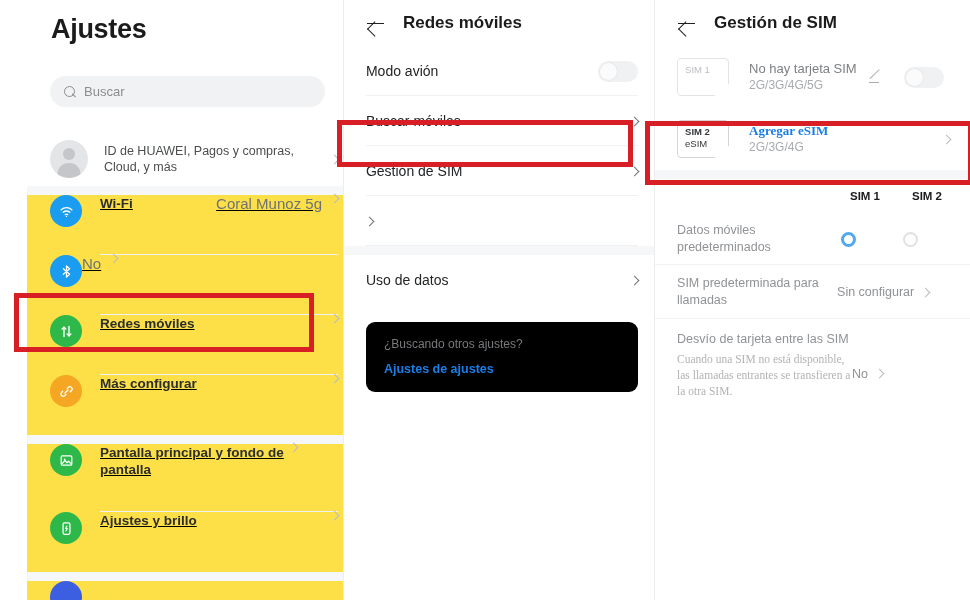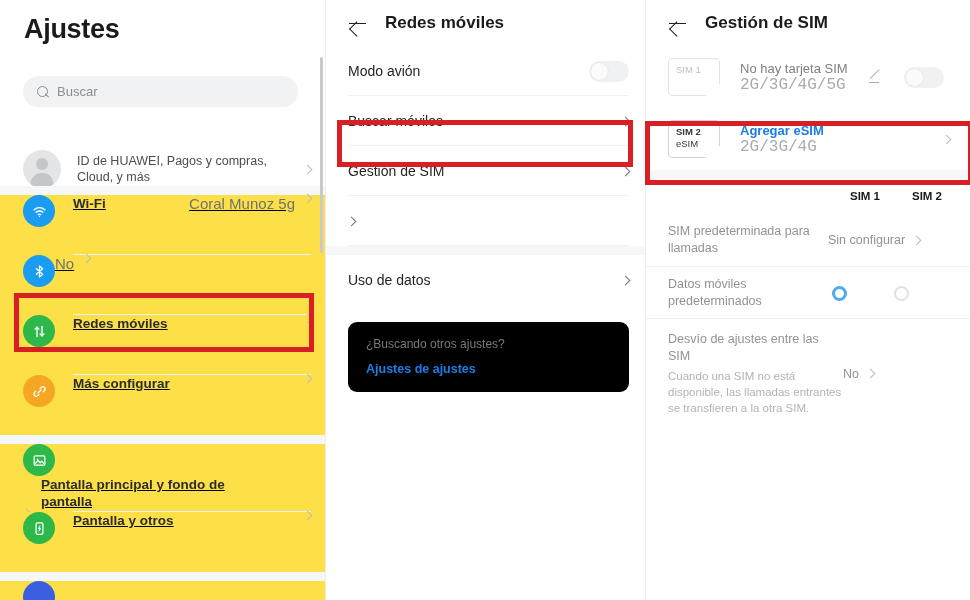--- a/index.html
+++ b/index.html
@@ -2,21 +2,21 @@
 <html><head>
 <meta charset="utf-8">
 <style>
   * { box-sizing: border-box; margin: 0; padding: 0; }
   html, body {
     width: 970px; height: 600px;
     font-family: "Liberation Sans", "DejaVu Sans", sans-serif;
     background: #ffffff;
     overflow: hidden;
   }
-  .screen { position: relative; width: 970px; height: 600px; display: flex; background:#fff; }
+  .screen { position: relative; width: 970px; height: 600px; display: flex; background:#fff;padding-left:27px; }
 
   
   .panel { position: relative; height: 600px; background: #ffffff; overflow: hidden; }
   .panel-left   { width: 325px; }
   .panel-mid    { width: 320px; border-left: 1px solid #eceded; }
   .panel-right  { width: 325px; border-left: 1px solid #eceded; }
 
   
   .app-title {
     font-size: 27px; font-weight: bold; color: #1b1b1b;
@@ -33,21 +33,21 @@
   .mag::before {
     content:""; position:absolute; left:0; top:0; width:9px; height:9px;
     border: 1.3px solid #8b8d8f; border-radius: 50%;
   }
   .mag::after {
     content:""; position:absolute; left:7.5px; top:7.5px; width:5px; height:1.3px;
     background:#8b8d8f; transform: rotate(45deg); transform-origin: left center;
   }
 
   .account-row {
-    position: absolute; left: 0; top: 136px; width: 325px; height: 66px;
+    position: absolute; left: 0; top: 126px; width: 325px; height: 66px;
     display: flex; align-items: center; padding: 0 14px 0 23px;
   }
   .avatar {
     width: 38px; height: 38px; border-radius: 50%;
     background: #e4e5e7; flex: none; position: relative; overflow: hidden;
   }
   .avatar::before {
     content:""; position:absolute; left:50%; top:8px; width:12px; height:12px;
     background:#c4c6c9; border-radius:50%; transform: translateX(-50%);
   }
@@ -140,43 +140,43 @@
     background: #fff;
     padding: 5px 0 0 7px;
     clip-path: polygon(0 0, 100% 0, 100% 68%, 72% 100%, 0 100%);
   }
   .sim-card.dim { border-color: #e2e3e5; }
   .sim-card-l1 { font-size: 9.5px; color: #36383a; font-weight: bold; line-height: 12px; }
   .sim-card-l1.dim { color: #bbbdc0; font-weight: normal; }
   .sim-card-l2 { font-size: 9.5px; color: #36383a; line-height: 12px; }
   .sim-texts { flex: 1; margin-left: 20px; }
   .sim-t1 { font-size: 13px; line-height: 16px; color: #7d7f82; }
-  .sim-t1.link { color: #1a7ee8; font-weight: bold; }
-  .sim-t2 { font-size: 16px; line-height: 16px; color: #a9abae; font-family: Liberation Mono, monospace; }
+  .sim-t1.link { color: #1a7ee8; font-weight: bold; font-family: Liberation Serif, serif; }
+  .sim-t2 { font-size: 12px; line-height: 16px; color: #a9abae; }
   .pencil { width: 16px; height: 16px; position: relative; flex: none; margin-right: 20px; }
   .pencil::before {
     content:""; position:absolute; left:2px; top:9px; width:13px; height:1.2px;
     background:#a9abae; transform: rotate(-44deg); transform-origin: left center;
   }
   .pencil::after {
     content:""; position:absolute; left:1px; bottom:2px; width:10px; height:1.2px; background:#a9abae;
   }
 
   .simhdr { display: flex; align-items: center; height: 34px; padding-right: 12px; }
   .simhdr-spacer { flex: 1; }
   .simhdr-col { width: 62px; text-align: center; font-size: 11.5px; font-weight: bold; color: #1b1b1b; }
 
   .rrow { position: relative; display: flex; align-items: center; padding: 0 12px 0 22px; background: #fff; }
   .rrow .divider { position: absolute; left: 0; right: 0; bottom: 0; height: 1px; background: #f1f2f3; }
   .rrow-label { flex: 1; font-size: 12.5px; color: #909295; line-height: 17px; }
   .rcol { width: 62px; display: flex; justify-content: center; }
   .radio { width: 15px; height: 15px; border-radius: 50%; border: 2px solid #dfe1e3; }
   .radio.on { border-color: #52a9f0; border-width: 3px; }
   .rrow-right { font-size: 12.5px; color: #909295; margin-right: 8px; white-space: nowrap; }
-  .rrow-sub { font-size: 11.5px; color: #b1b3b6; line-height: 16px; margin-top: 3px; }
+  .rrow-sub { font-size: 11.5px; color: #b1b3b6; line-height: 16px; margin-top: 3px; font-family: Liberation Serif, serif; }
 
   
   .redbox {
     position: absolute; border: 5px solid #d81f26; pointer-events: none; background: transparent;
   }
   #redbox-left  { left: 14px;  top: 293px; width: 300px; height: 59px; }
   #redbox-mid   { left: 337px; top: 120px; width: 296px; height: 47px; }
   #redbox-right { left: 645px; top: 121px; width: 328px; height: 64px; }
 </style>
 </head>
@@ -255,41 +255,41 @@
           <span class="srow-label">Más configurar</span>
           <span class="srow-value"></span>
           <span class="chev"></span>
 
         </div>
       </div>
 
       <div class="sep-band"></div>
 
       <div class="group">
-        <div class="srow" style="height:68px;flex-direction:column;">
+        <div class="srow" style="height:68px;">
           <span class="ico" style="background:#2fb84a;">
             <svg width="15" height="15" viewBox="0 0 24 24" fill="none" stroke="#fff" stroke-width="2" stroke-linejoin="round">
               <rect x="3.5" y="4.5" width="17" height="15" rx="2"></rect>
               <circle cx="9" cy="10" r="1.4" fill="#fff" stroke="none"></circle>
               <path d="M5 17l4.5-5 3.5 3.5 2.5-2.5 3.5 4"></path>
             </svg>
           </span>
           <span class="srow-label" style="max-width:190px;">Pantalla principal y fondo de pantalla</span>
           <span class="chev"></span>
           <div class="divider"></div>
         </div>
 
         <div class="srow">
           <span class="ico" style="background:#2fb84a;">
             <svg width="15" height="15" viewBox="0 0 24 24" fill="none" stroke="#fff" stroke-width="2" stroke-linejoin="round">
               <rect x="6.5" y="2.8" width="11" height="18.4" rx="2.3"></rect>
               <path d="M12.8 8l-2.4 4h3l-2.4 4" stroke-width="1.7" stroke-linecap="round"></path>
             </svg>
           </span>
-          <span class="srow-label">Pantalla y otros</span>
+          <span class="srow-label">Ajustes y brillo</span>
           <span class="chev"></span>
 
         </div>
       </div>
 
       <div class="sep-band"></div>
 
       <div class="group">
         <div class="srow">
           <span class="ico" style="background:#3c5ee0;">
@@ -382,43 +382,43 @@
         <span class="chev"></span>
       </div>
     </div>
 
     <div class="sep-band"></div>
 
     <div class="simhdr">
       <span class="simhdr-spacer"></span>
       <span class="simhdr-col">SIM 1</span>
       <span class="simhdr-col">SIM 2</span>
-    </div>
-
-    <div class="rrow" style="height:54px;">
-      <span class="rrow-label" style="max-width:160px;">SIM predeterminada para llamadas</span>
-      <span class="rrow-right">Sin configurar</span>
-      <span class="chev" style="margin-right:6px;"></span>
-      <div class="divider"></div>
     </div>
 
     <div class="rrow" style="height:52px;">
       <span class="rrow-label" style="max-width:140px;">Datos móviles predeterminados</span>
       <span class="rcol">
           <span class="radio on"></span>
         </span>
       <span class="rcol">
           <span class="radio"></span>
         </span>
       <div class="divider"></div>
     </div>
 
+    <div class="rrow" style="height:54px;">
+      <span class="rrow-label" style="max-width:160px;">SIM predeterminada para llamadas</span>
+      <span class="rrow-right">Sin configurar</span>
+      <span class="chev" style="margin-right:6px;"></span>
+      <div class="divider"></div>
+    </div>
+
     <div class="rrow" style="height:108px; align-items:flex-start; padding-top:12px;">
       <span style="flex:1; max-width:175px;">
-        <span class="rrow-label" style="display:block;">Desvío de ajustes entre las SIM</span>
+        <span class="rrow-label" style="display:block;">Desvío de tarjeta entre las SIM</span>
         <span class="rrow-sub" style="display:block;">Cuando una SIM no está disponible, las llamadas entrantes se transfieren a la otra SIM.</span>
       </span>
       <span class="rrow-right" style="margin-top:36px;">No</span>
       <span class="chev" style="margin-right:6px; margin-top:39px;"></span>
     </div>
   </div>
 
   <div class="redbox" id="redbox-left"></div>
   <div class="redbox" id="redbox-mid"></div>
   <div class="redbox" id="redbox-right"></div>

